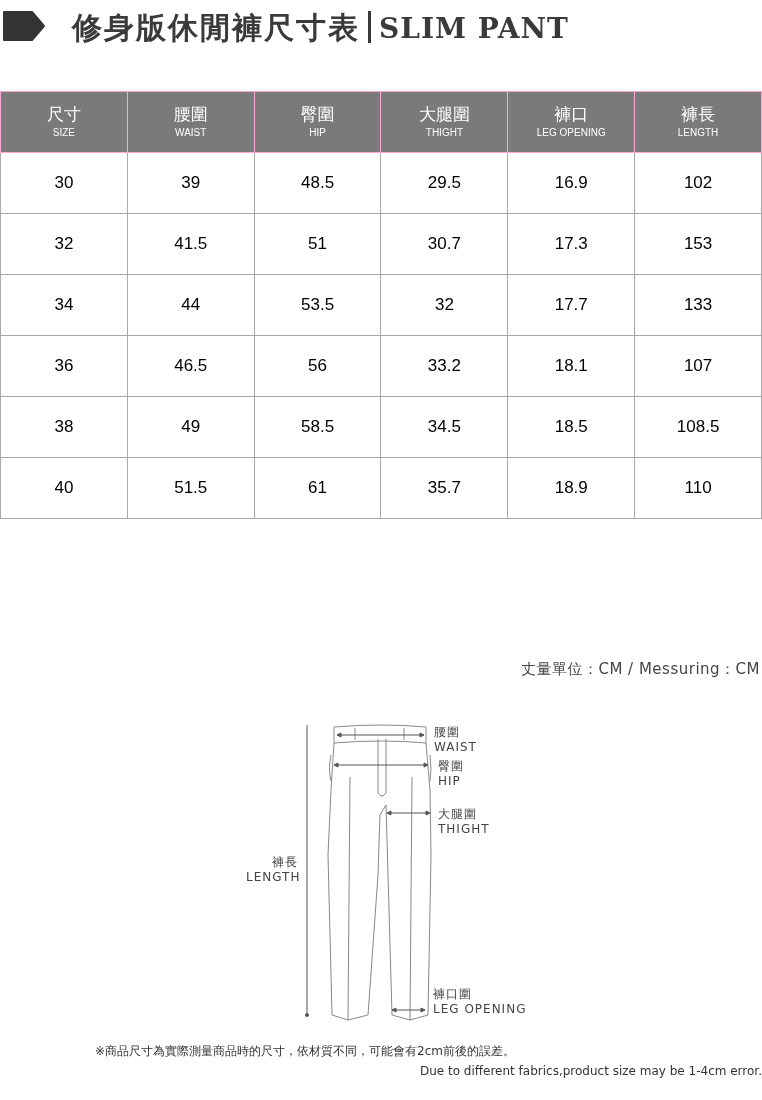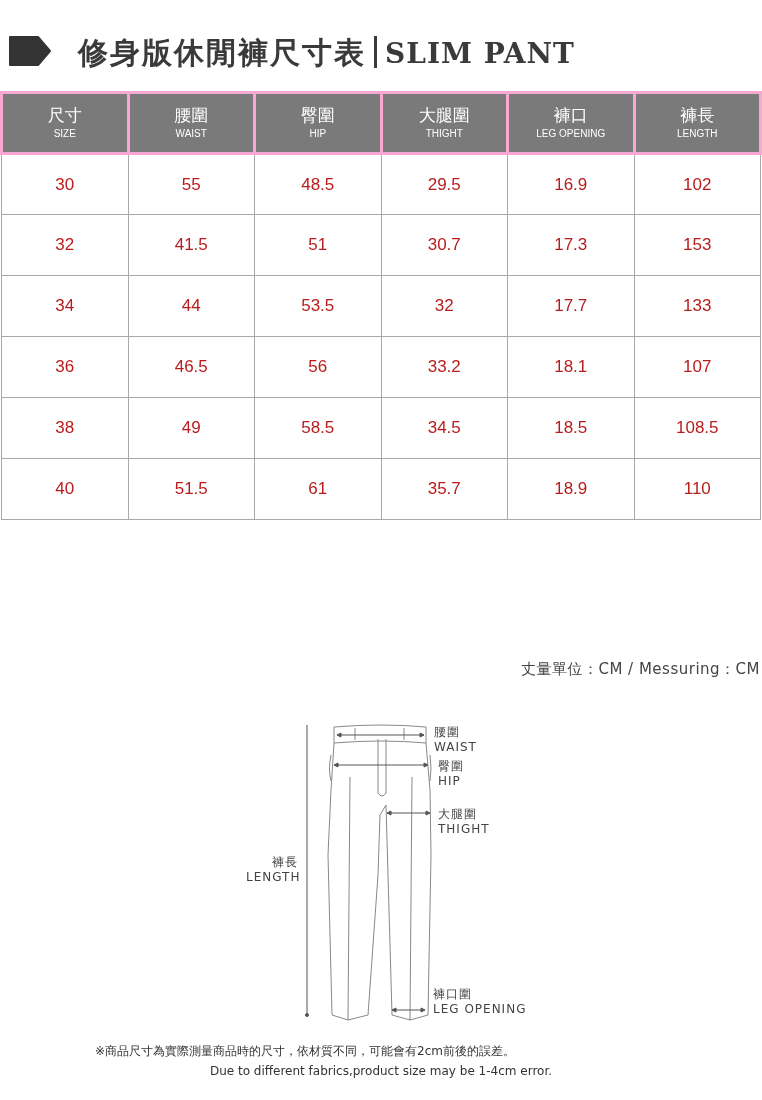--- a/index.html
+++ b/index.html
@@ -1,38 +1,38 @@
 <!DOCTYPE html>
 <html><head>
 <meta charset="utf-8">
 <style>
   * { margin:0; padding:0; box-sizing:border-box; }
   html, body { width:762px; height:1100px; background:#ffffff; overflow:hidden; }
   body { position:relative; font-family:"DejaVu Sans", sans-serif; color:#333; }
 
-  .title-bar { position:absolute; left:6px; top:0; width:628px; height:60px;margin-top:25px; }
+  .title-bar { position:absolute; left:0; top:0; width:628px; height:60px; }
   .title-tag { position:absolute; left:2px; top:10px; width:44px; height:32px; }
   .title-text { position:absolute; left:72px; top:8px; font-size:30px; font-weight:bold; color:#3a3a3a; letter-spacing:2px; white-space:nowrap; }
   .title-divider { display:inline-block; width:3px; height:32px; background:#3a3a3a; margin:0 8px; vertical-align:-5px; }
   .title-en { font-family:"DejaVu Serif", serif; font-weight:bold; color:#3a3a3a; letter-spacing:1px; font-size:28px; }
 
   table.size-table { position:absolute; left:0; top:91px; width:762px; border-collapse:collapse; table-layout:fixed; }
-  .size-table th { background:#7a7a7a; color:#fff; height:61px; border:3px solid #f9a8d4; font-weight:normal; text-align:center; vertical-align:middle; }
+  .size-table th { background:#7a7a7a; color:#fff; height:61px; border:1px solid #f9a8d4; font-weight:normal; text-align:center; vertical-align:middle; }
   .size-table th .zh { display:block; font-size:17px; line-height:20px; }
   .size-table th .en { display:block; font-size:10px; line-height:14px; margin-top:2px; font-family:"Liberation Sans", sans-serif; }
-  .size-table td { height:61px; border:1px solid #a8a8a8; text-align:center; vertical-align:middle; font-size:17px; color:#b91c1c; font-family:"Liberation Sans", sans-serif; }
+  .size-table td { height:61px; border:1px solid #a8a8a8; text-align:center; vertical-align:middle; font-size:17px; color:#000000; font-family:"Liberation Sans", sans-serif; }
 
   .unit-note { position:absolute; right:2px; top:660px; font-size:15px; color:#444; letter-spacing:0.5px; white-space:nowrap; }
 
   .diagram { position:absolute; left:0; top:715px; width:762px; height:310px; }
   .diagram svg { position:absolute; left:0; top:0; }
   .dlabel { position:absolute; font-size:12px; color:#444; line-height:15px; letter-spacing:1px; white-space:nowrap; }
 
   .footnote-zh { position:absolute; left:0; width:610px; top:1043px; text-align:center; font-size:12px; color:#333; }
-  .footnote-en { position:absolute; left:0; width:762px; top:1064px; text-align:center; font-size:12px; color:#333; }
+  .footnote-en { position:absolute; left:0; width:762px; top:1064px; text-align:right; font-size:12px; color:#333; }
 </style>
 </head>
 <body>
 
 <div class="title-bar">
   <svg class="title-tag" viewBox="0 0 44 32" width="44" height="32">
     <path d="M2 2 H30 L42 16 L30 30 H2 Z" fill="#333" stroke="#333" stroke-width="2" stroke-linejoin="round"></path>
   </svg>
   <div class="title-text">
     <span>修身版休閒褲尺寸表</span><span class="title-divider"></span><span class="title-en">SLIM PANT</span>
@@ -64,21 +64,21 @@
         </th>
       <th>
           <span class="zh">褲長</span>
           <span class="en">LENGTH</span>
         </th>
     </tr>
   </thead>
   <tbody>
     <tr>
       <td>30</td>
-        <td>55</td>
+        <td>39</td>
         <td>48.5</td>
         <td>29.5</td>
         <td>16.9</td>
         <td>102</td>
     </tr>
     <tr>
       <td>32</td>
         <td>41.5</td>
         <td>51</td>
         <td>30.7</td>

